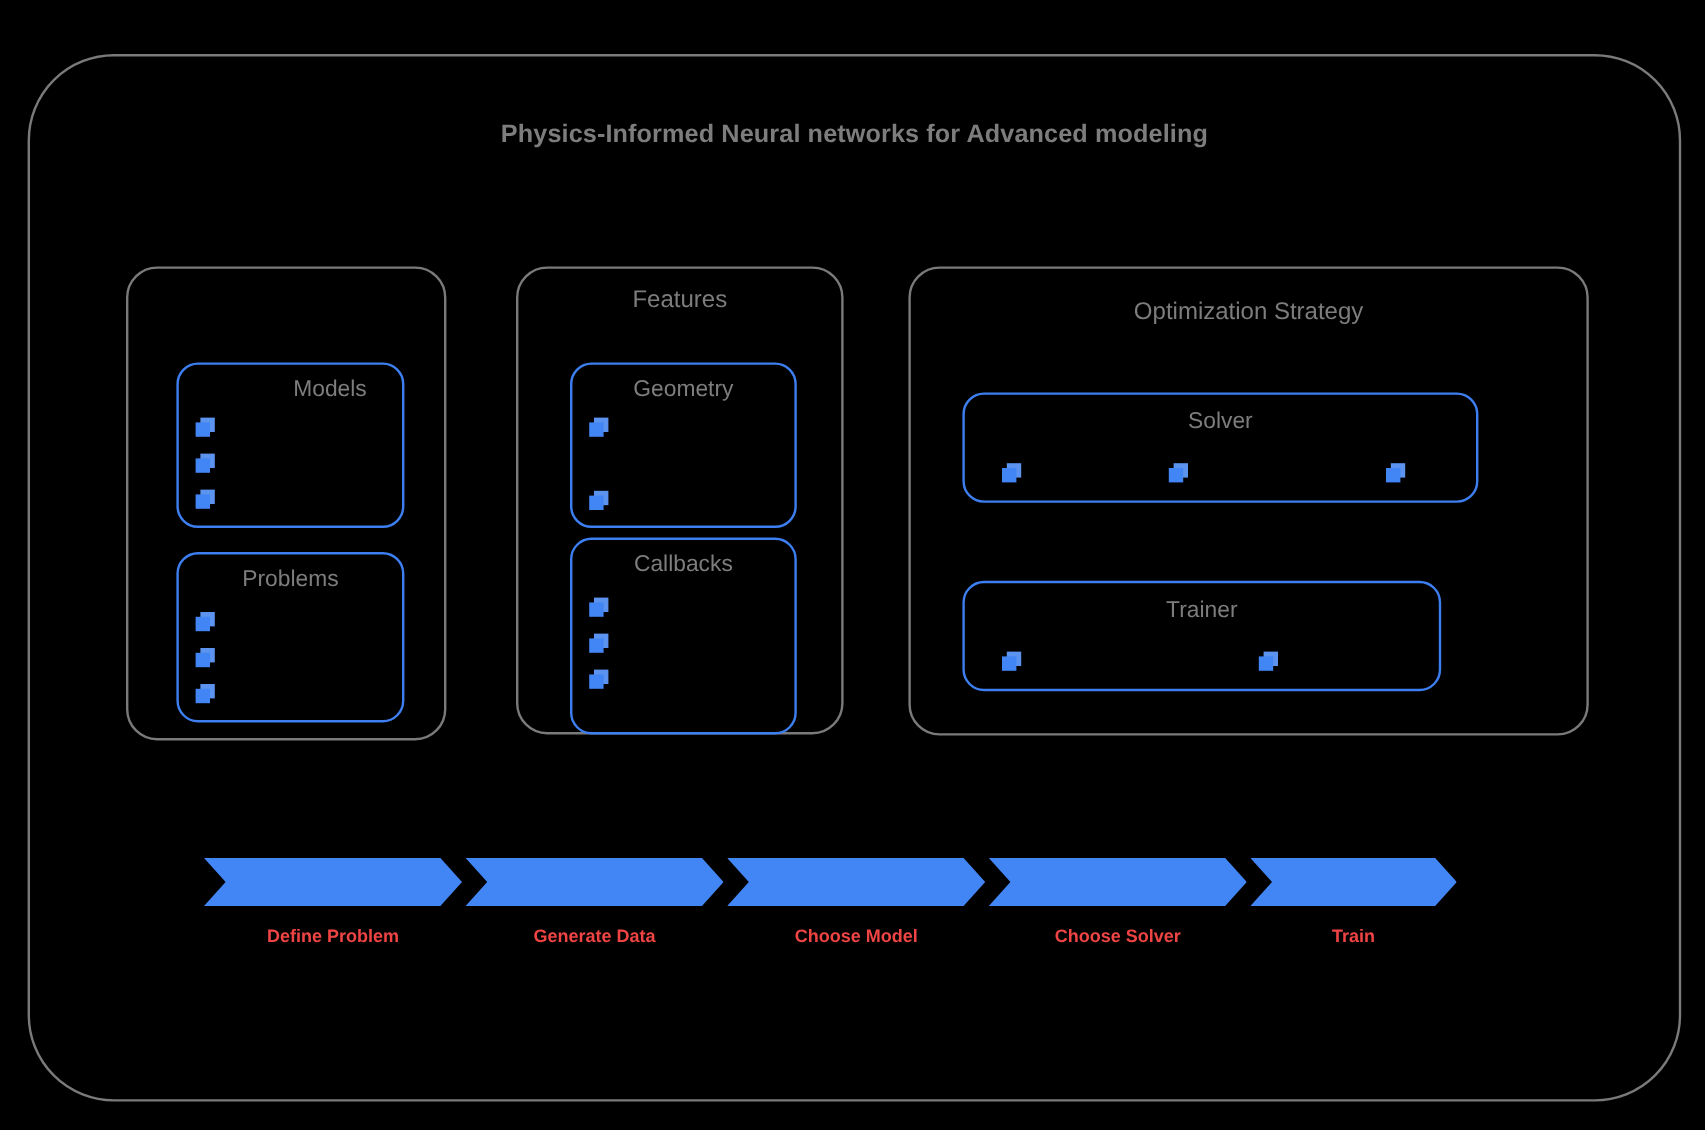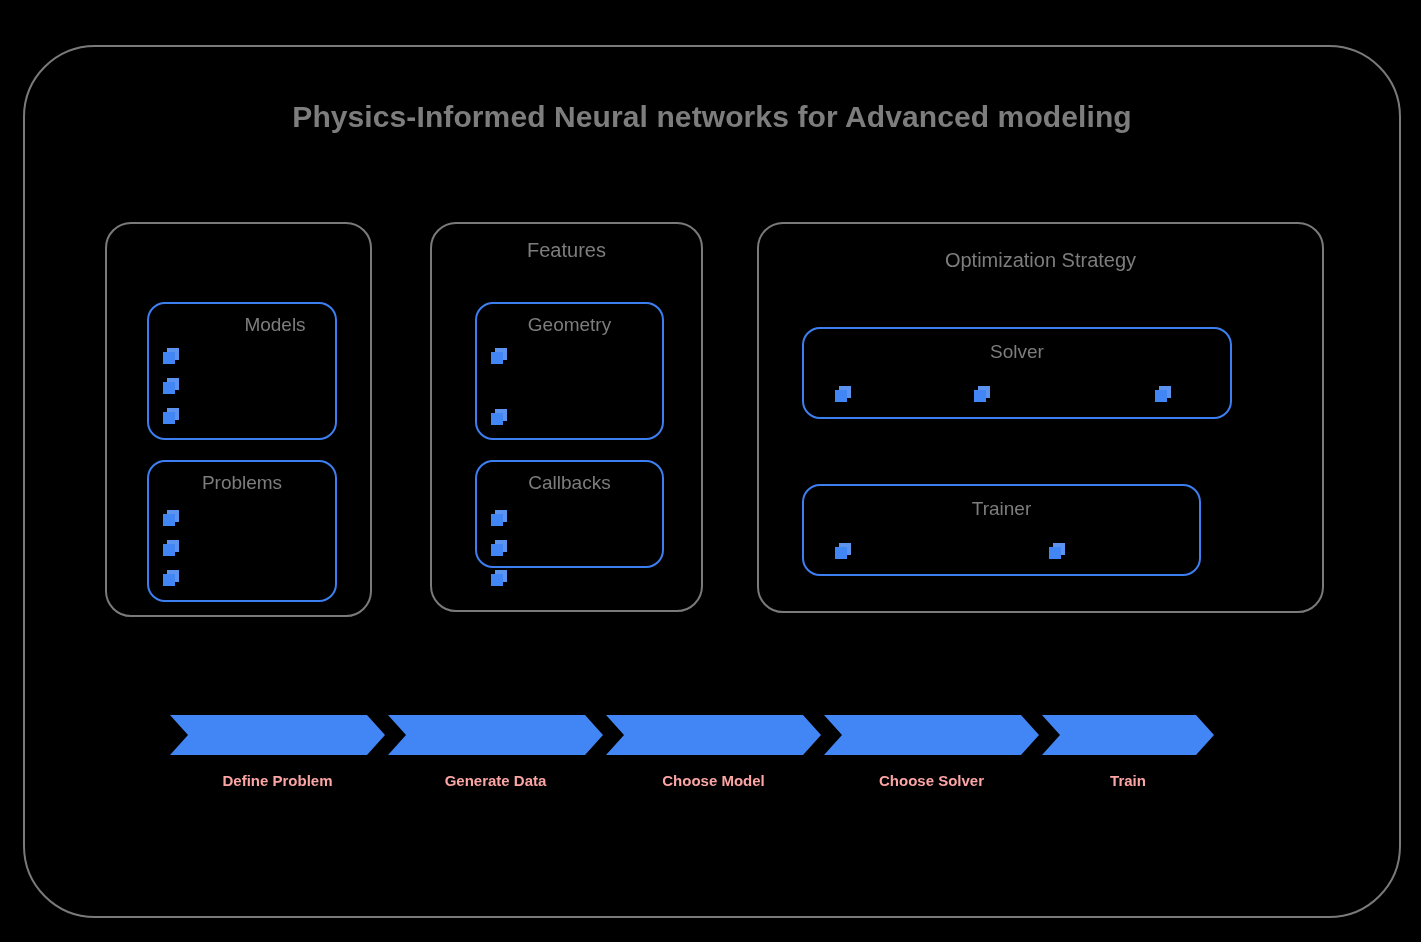--- a/index.html
+++ b/index.html
@@ -35,21 +35,21 @@
     box-sizing: border-box;
   }
 
   
   .diagram-title {
     position: absolute;
     left: 23px;
     top: 100px;
     width: 1378px;
     text-align: center;
-    font-size: 30px;
+    font-size: 21px;
     font-weight: bold;
     color: #7d7d7d;
     letter-spacing: 0.1px;
   }
 
   
   .group-panel {
     position: absolute;
     border: 2px solid #7a7a7a;
     border-radius: 26px;
@@ -123,21 +123,21 @@
   }
   .chev.last {
     clip-path: polygon(0 0, calc(100% - 18px) 0, 100% 50%, calc(100% - 18px) 100%, 0 100%, 18px 50%);
   }
   .chev-label {
     position: absolute;
     top: 772px;
     text-align: center;
     font-size: 15px;
     font-weight: bold;
-    color: #fca5a5;
+    color: #ef4444;
     white-space: nowrap;
   }
 </style>
 </head>
 <body>
 
 <div id="canvas">
 
   <div class="outer-frame"></div>
 
@@ -186,21 +186,21 @@
       <div class="cube" style="left:14px; top:44px;">
         <div class="c-back"></div>
           <div class="c-front"></div>
       </div>
       <div class="cube" style="left:14px; top:105px;">
         <div class="c-back"></div>
           <div class="c-front"></div>
       </div>
     </div>
 
-    <div class="sub-box" style="left:43px; top:236px; width:189px; height:108px;">
+    <div class="sub-box" style="left:43px; top:224px; width:189px; height:164px;">
       <div class="sub-title" style="top:10px;">Callbacks</div>
       <div class="cube" style="left:14px; top:48px;">
         <div class="c-back"></div>
           <div class="c-front"></div>
       </div>
       <div class="cube" style="left:14px; top:78px;">
         <div class="c-back"></div>
           <div class="c-front"></div>
       </div>
       <div class="cube" style="left:14px; top:108px;">

